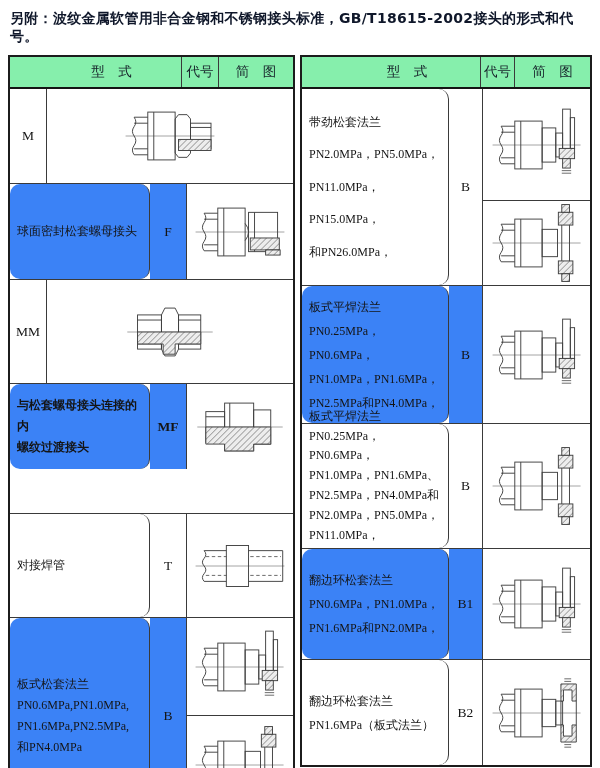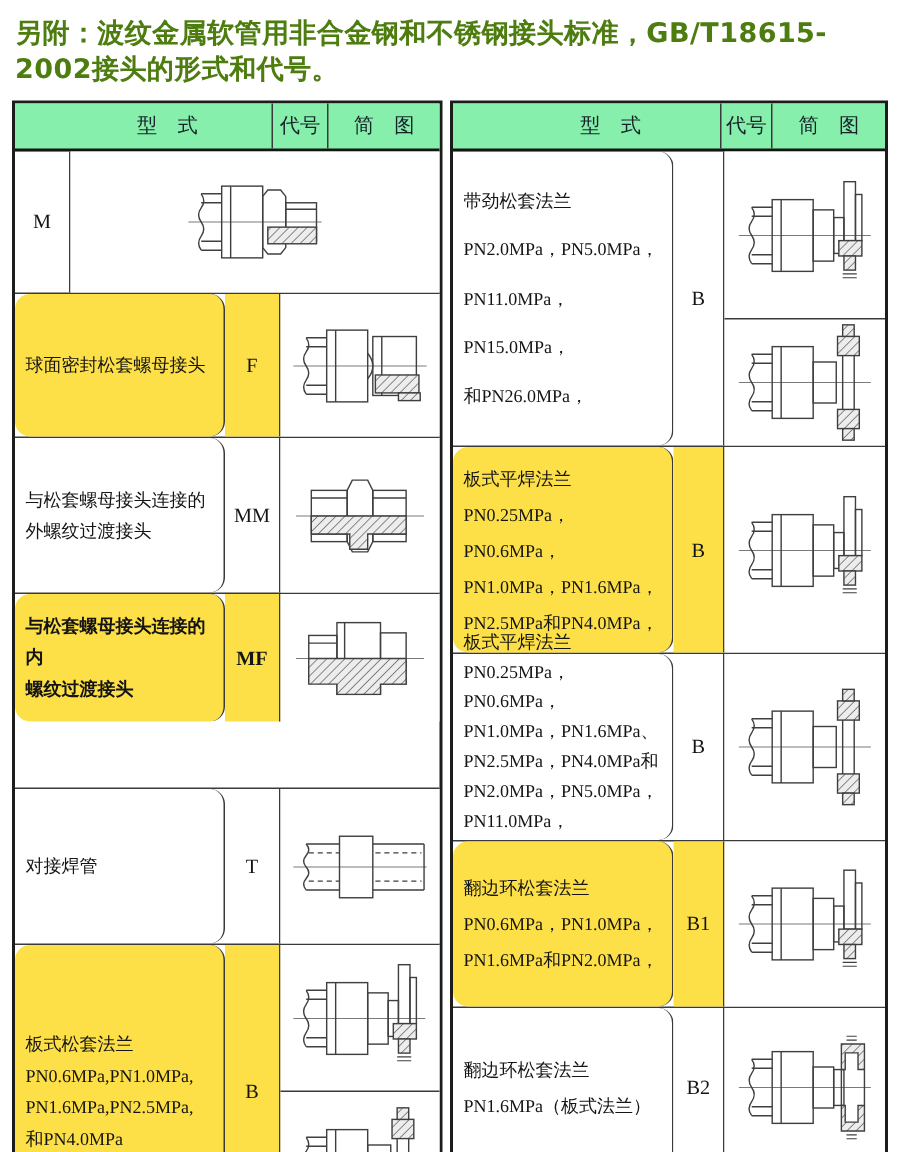--- a/index.html
+++ b/index.html
@@ -1,20 +1,20 @@
 <!DOCTYPE html>
 <html><head>
 <meta charset="utf-8">
 <style>
   html,body{margin:0;padding:0;background:#ffffff;}
   body{width:600px;height:768px;overflow:hidden;position:relative;
        font-family:"DejaVu Sans",sans-serif;}
   .page{padding:7px 8px 0 8px;}
-  .doc-title{font-family:"DejaVu Sans",sans-serif;font-weight:bold;font-size:18px;
-             color:#4d7c0f;padding:3px 0 9px 2px;letter-spacing:.3px;}
+  .doc-title{font-family:"DejaVu Sans",sans-serif;font-weight:bold;font-size:14px;
+             color:#0f172a;padding:3px 0 9px 2px;letter-spacing:.3px;}
   .tables{display:flex;gap:5px;align-items:flex-start;}
   .tbl{border:2.5px solid #1c1c1c;background:#fff;box-sizing:border-box;}
   .tbl-left{width:287px;}
   .tbl-right{width:292px;}
   .hdr{display:flex;height:30px;background:#86efac;border-bottom:2.5px solid #141414;padding-left:32px;}
   .hdr>div{display:flex;align-items:center;justify-content:center;
            font-family:"Liberation Serif",serif;font-size:13.5px;color:#17232a;}
   .c-type{width:140px;border-right:1.5px solid #3a3a3a;box-sizing:border-box;}
   .c-code{width:37px;border-right:1.5px solid #3a3a3a;box-sizing:border-box;}
   .c-diag{flex:1;}
@@ -24,21 +24,21 @@
   .hdr + .row{border-top:none;}
   .cell-type{padding:4px 7px;display:flex;align-items:center;
              font-family:"Liberation Serif",serif;font-size:12px;line-height:1.75;
              white-space:pre-line;color:#141414;box-sizing:border-box;border-radius:10px;}
   .cell-code{display:flex;align-items:center;justify-content:center;
              font-family:"Liberation Serif",serif;font-size:13.5px;color:#141414;
              box-sizing:border-box;}
   .tbl-right .cell-type{line-height:2.0;}
   .row.spread .cell-type{line-height:2.7;}
   .row.tight .cell-type{line-height:1.65;}
-  .alt .cell-type,.alt .cell-code{background:#fde047;}
+  .alt .cell-type,.alt .cell-code{background:#3b82f6;}
   .cell-diag{display:flex;flex-direction:column;background:#ffffff;}
   .sub{flex:1;display:flex;align-items:center;justify-content:center;overflow:hidden;}
   .sub.divided{border-top:1.5px solid #3a3a3a;}
   .sub.s57{flex:57;} .sub.s43{flex:43;}
   .diag{display:flex;align-items:center;justify-content:center;}
   .diag svg{width:104px;height:82px;display:block;}
   
   .tbl-left .lr0{height:94px;}  .tbl-left .lr1{height:96px;}
   .tbl-left .lr2{height:104px;} .tbl-left .lr3{height:86px;font-weight:bold;}
   .tbl-left .lr4{height:104px;margin-top:44px;} .tbl-left .lr5{height:196px;}
@@ -189,22 +189,20 @@
               <div class="diag">
                 <svg viewBox="0 0 112 96" aria-hidden="true">
                   <use href="#sym-loose-nut-fitting"></use>
                 </svg>
               </div>
             </div>
         </div>
       </div>
 
       <div class="row lr2">
-        <div class="cell-type c-type">与松套螺母接头连接的
-外螺纹过渡接头</div>
         <div class="cell-code c-code">MM</div>
         <div class="cell-diag c-diag">
           <div class="sub">
               <div class="diag">
                 <svg viewBox="0 0 112 96" aria-hidden="true">
                   <use href="#sym-male-male-adapter"></use>
                 </svg>
               </div>
             </div>
         </div>

